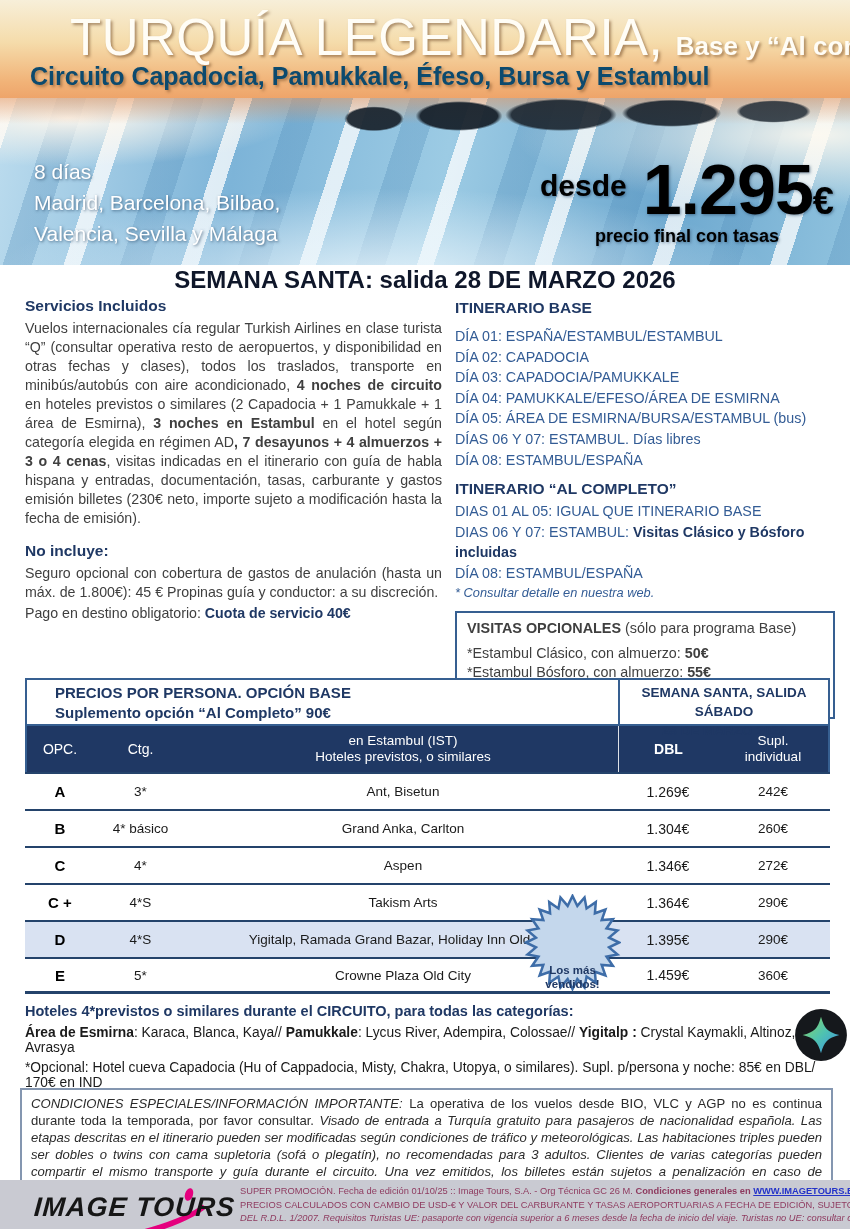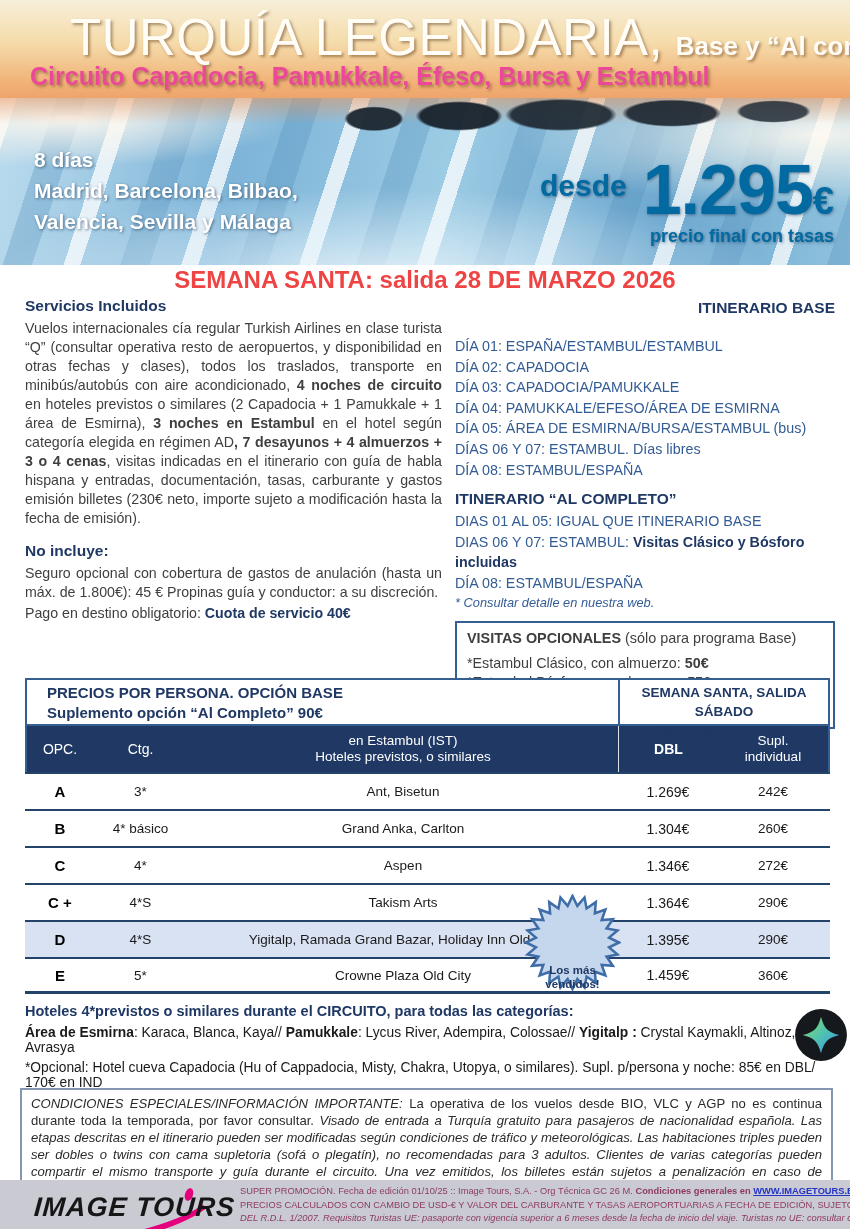--- a/index.html
+++ b/index.html
@@ -25,51 +25,51 @@
       radial-gradient(ellipse 48px 20px at 44% 55%, rgba(28,38,48,.95) 0 55%, transparent 62%),
       radial-gradient(ellipse 70px 24px at 54% 50%, rgba(24,34,44,.95) 0 55%, transparent 62%),
       radial-gradient(ellipse 90px 26px at 66% 48%, rgba(30,40,50,.92) 0 55%, transparent 62%),
       radial-gradient(ellipse 80px 22px at 79% 45%, rgba(26,36,46,.9) 0 55%, transparent 62%),
       radial-gradient(ellipse 60px 18px at 91% 42%, rgba(34,44,54,.85) 0 55%, transparent 62%);}
   .hero-title-row{position:absolute;left:30px;top:8px;white-space:nowrap;
     color:#fffdf6;text-shadow:2px 2px 3px rgba(110,70,35,.55);}
   .hero-title-row .t1{font-size:51px;font-weight:normal;letter-spacing:.5px;margin-left:40px;}
   .hero-title-row .t2{font-size:26px;font-weight:bold;margin-left:8px;}
   .hero-subtitle{position:absolute;left:30px;top:62px;font-size:25px;font-weight:bold;
-    color:#ec4899;text-shadow:2px 2px 3px rgba(110,70,35,.5);}
-  .hero-cities{position:absolute;left:34px;top:144px;font-size:21px;font-weight:bold;
+    color:#0c4a6e;text-shadow:2px 2px 3px rgba(110,70,35,.5);}
+  .hero-cities{position:absolute;left:34px;top:156px;font-size:21px;font-weight:normal;
     line-height:31px;color:#fff;text-shadow:1px 1px 3px rgba(40,70,100,.7);}
-  .hero-price{position:absolute;right:16px;top:150px;text-align:right;color:#0369a1;
+  .hero-price{position:absolute;right:16px;top:150px;text-align:center;color:#000000;
     text-shadow:1px 1px 3px rgba(40,70,100,.6);}
   .hero-price .desde{font-size:30px;font-weight:bold;vertical-align:18px;margin-right:16px;}
   .hero-price .price{font-size:70px;font-weight:bold;letter-spacing:-1px;}
   .hero-price .euro{font-size:38px;font-weight:bold;}
   .hero-price .price-note{font-size:18px;font-weight:bold;margin-top:-4px;}
 
   
   .banner-red{position:absolute;left:0;top:266px;width:850px;text-align:center;
-    font-size:24px;font-weight:bold;color:#ef4444;}
+    font-size:24px;font-weight:bold;color:#0f172a;}
 
   
   .col-left{position:absolute;left:25px;top:297px;width:417px;}
   .col-right{position:absolute;left:455px;top:299px;width:380px;}
   h3.navy{font-size:15.5px;font-weight:bold;color:#1f3864;margin:0 0 4px 0;}
   .body-just{font-size:14.2px;line-height:19px;text-align:justify;margin:0;}
   .gap12{height:14px;}
   .iti-line{font-size:14.3px;line-height:20.6px;color:#335c95;}
   .iti-note{font-size:12.8px;font-style:italic;color:#335c95;margin-top:1px;}
   .visitas-box{margin-top:11px;border:2px solid #365f91;padding:7px 10px 9px 10px;}
   .visitas-box .vb-title{font-size:14.4px;margin-bottom:8px;}
   .visitas-box .vb-line{font-size:14.3px;line-height:19px;}
   .visitas-box .vb-sup{font-size:14.8px;font-weight:bold;margin-top:10px;}
 
   
   .price-table{position:absolute;left:25px;top:678px;width:805px;}
   .th1{display:flex;border:2px solid #365f91;background:#fff;height:48px;box-sizing:border-box;}
-  .th1-left{flex:1;padding:3px 0 0 20px;color:#1f3864;font-weight:bold;font-size:15px;line-height:20px;}
+  .th1-left{flex:1;padding:3px 0 0 28px;color:#1f3864;font-weight:bold;font-size:15px;line-height:20px;}
   .th1-right{width:210px;box-sizing:border-box;border-left:2px solid #365f91;text-align:center;
     color:#1f3864;font-weight:bold;font-size:13.5px;line-height:19px;padding-top:3px;}
   .th2{display:flex;background:#1f3864;color:#fff;height:46px;align-items:center;
     border-left:2px solid #365f91;border-right:2px solid #365f91;box-sizing:border-box;}
   .th2 .c{ text-align:center;}
   .c-opc{width:66px;} .c-ctg{width:95px;} .c-hotel{flex:1;} .c-dbl{width:100px;} .c-sup{width:110px;}
   .th2 .c-opc,.th2 .c-ctg{font-size:14px;}
   .th2 .c-hotel{font-size:13.5px;line-height:16px;}
   .th2 .c-dbl{font-weight:bold;font-size:14px;border-left:1.5px solid rgba(255,255,255,.85);
     align-self:stretch;display:flex;align-items:center;justify-content:center;box-sizing:border-box;}
@@ -148,21 +148,21 @@
   <section class="col-left">
     <h3 class="navy">Servicios Incluidos</h3>
     <p class="body-just"><span>Vuelos internacionales cía regular Turkish Airlines en clase turista “Q” (consultar operativa resto de aeropuertos, y disponibilidad en otras fechas y clases), todos los traslados, transporte en minibús/autobús con aire acondicionado, </span><span style="font-weight: bold;">4 noches de circuito</span><span> en hoteles previstos o similares (2 Capadocia + 1 Pamukkale + 1 área de Esmirna), </span><span style="font-weight: bold;">3 noches en Estambul</span><span> en el hotel según categoría elegida en régimen AD</span><span style="font-weight: bold;">, 7 desayunos + 4 almuerzos + 3 o 4 cenas</span><span>, visitas indicadas en el itinerario con guía de habla hispana y entradas, documentación, tasas, carburante y gastos emisión billetes (230€ neto, importe sujeto a modificación hasta la fecha de emisión).</span></p>
     <div class="gap12"></div>
     <h3 class="navy">No incluye:</h3>
     <p class="body-just"><span>Seguro opcional con cobertura de gastos de anulación (hasta un máx. de  1.800€): 45 €  Propinas guía y conductor: a su discreción.</span></p>
     <p class="body-just" style="margin-top:2px;"><span>Pago en destino obligatorio: </span><span style="font-weight: bold; color: rgb(31, 56, 100);">Cuota de servicio 40€</span></p>
   </section>
 
   <section class="col-right">
-    <h3 class="navy" style="margin-bottom:19px;text-align:right;">ITINERARIO BASE</h3>
+    <h3 class="navy" style="margin-bottom:9px;">ITINERARIO BASE</h3>
     <div class="iti-line">DÍA 01: ESPAÑA/ESTAMBUL/ESTAMBUL</div>
     <div class="iti-line">DÍA 02: CAPADOCIA</div>
     <div class="iti-line">DÍA 03: CAPADOCIA/PAMUKKALE</div>
     <div class="iti-line">DÍA 04: PAMUKKALE/EFESO/ÁREA DE ESMIRNA</div>
     <div class="iti-line">DÍA 05: ÁREA DE ESMIRNA/BURSA/ESTAMBUL (bus)</div>
     <div class="iti-line">DÍAS 06 Y 07: ESTAMBUL. Días libres</div>
     <div class="iti-line">DÍA 08: ESTAMBUL/ESPAÑA</div>
     <h3 class="navy" style="margin:10px 0 3px 0;">ITINERARIO “AL COMPLETO”</h3>
     <div class="iti-line"><span>DIAS 01 AL 05: IGUAL QUE ITINERARIO BASE</span></div>
     <div class="iti-line"><span>DIAS 06 Y 07: ESTAMBUL: </span><span style="font-weight: bold; color: rgb(31, 56, 100);">Visitas Clásico y Bósforo incluidas</span></div>

